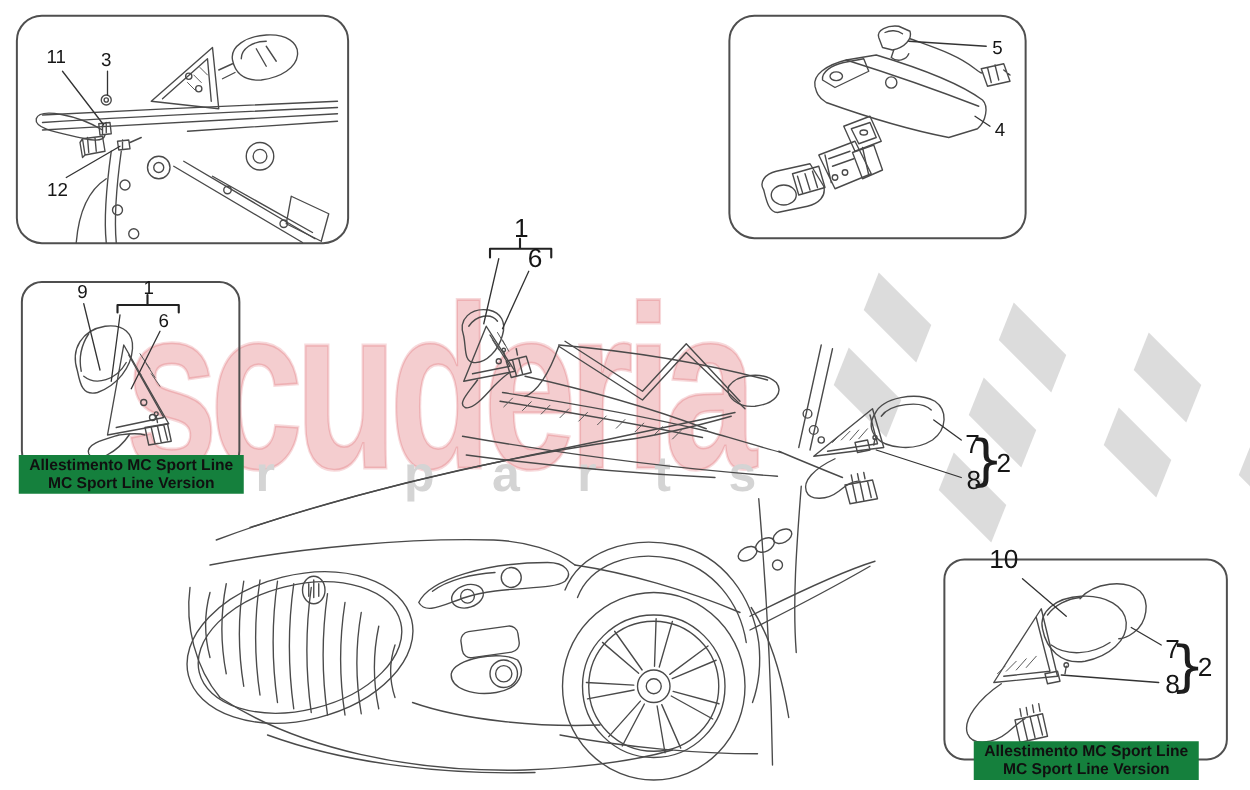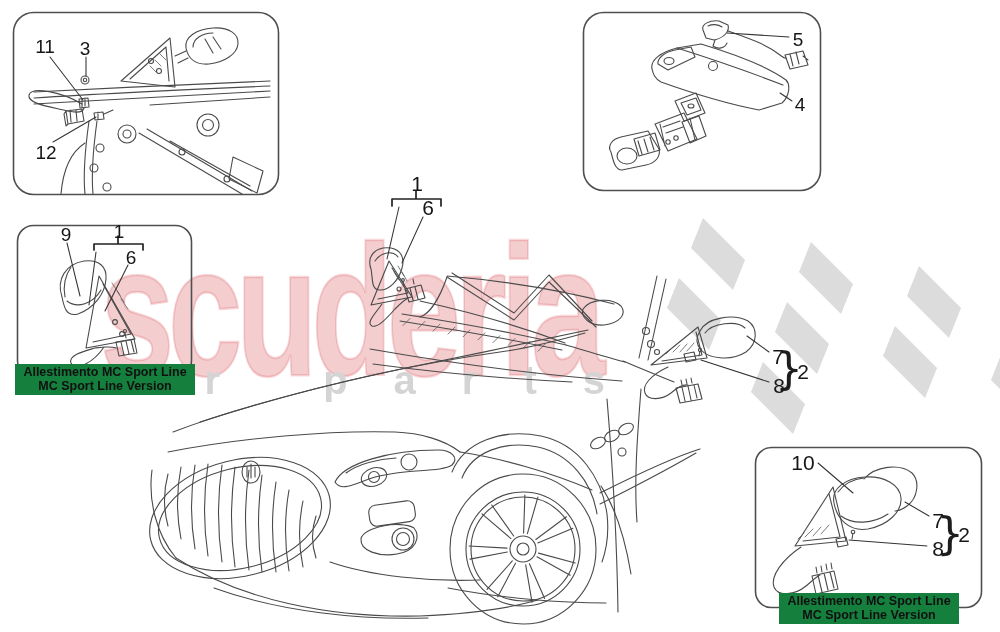--- a/index.html
+++ b/index.html
@@ -15,21 +15,21 @@
           letter-spacing:46px;color:#d4d4d4;white-space:nowrap;}
   svg.art{position:absolute;left:0;top:0;z-index:1;}
   svg.art path, svg.art line, svg.art circle, svg.art ellipse, svg.art rect, svg.art polyline, svg.art polygon{
       fill:none;stroke:#4a4a4a;stroke-width:1.1;stroke-linecap:round;stroke-linejoin:round;}
   svg.art .box-border{stroke:#4f4f4f;stroke-width:1.6;}
   svg.art .leader{stroke:#333;stroke-width:1.05;}
   svg.art .hatchline{stroke:#5a5a5a;stroke-width:.8;}
   svg.art .flag polygon{fill:#dcdcdc;stroke:none;}
   svg.art .bracket{stroke:#222;stroke-width:1.7;}
   .num{position:absolute;z-index:3;transform:translate(-50%,-50%);
-       font-size:19px;color:#161616;line-height:1;}
+       font-size:15px;color:#161616;line-height:1;}
   .num.big{font-size:21px;}
   .brace{position:absolute;z-index:3;transform:translate(-50%,-50%);
          font-family:"DejaVu Sans",sans-serif;font-size:44px;font-weight:400;color:#1d1d1d;line-height:1;}
   .caption{position:absolute;z-index:3;text-align:center;background:#15803d;
            font-weight:bold;font-size:12.5px;color:#101010;line-height:1.14;padding:1px 2px;}
   .caption-left{left:15px;top:364px;width:176px;}
   .caption-right{left:779px;top:593px;width:176px;}
 </style>
 </head>
 <body>
@@ -292,21 +292,21 @@
   <span class="num" style="left:131px;top:257px">6</span>
 
   <span class="num big" style="left:417px;top:183px">1</span>
   <span class="num big" style="left:428px;top:207px">6</span>
 
   <span class="num big" style="left:778px;top:356px">7</span>
   <span class="num big" style="left:779px;top:385px">8</span>
   <span class="brace" style="left:789px;top:369px">}</span>
   <span class="num big" style="left:803px;top:371px">2</span>
 
-  <span class="num big" style="left:803px;top:462px">10</span>
+  <span class="num big" style="left:803px;top:448px">10</span>
   <span class="num big" style="left:938px;top:520px">7</span>
   <span class="num big" style="left:938px;top:548px">8</span>
   <span class="brace" style="left:950px;top:534px">}</span>
   <span class="num big" style="left:964px;top:534px">2</span>
 
   <div class="caption caption-left">
     <div>Allestimento MC Sport Line</div>
     <div>MC Sport Line Version</div>
   </div>
   <div class="caption caption-right">

